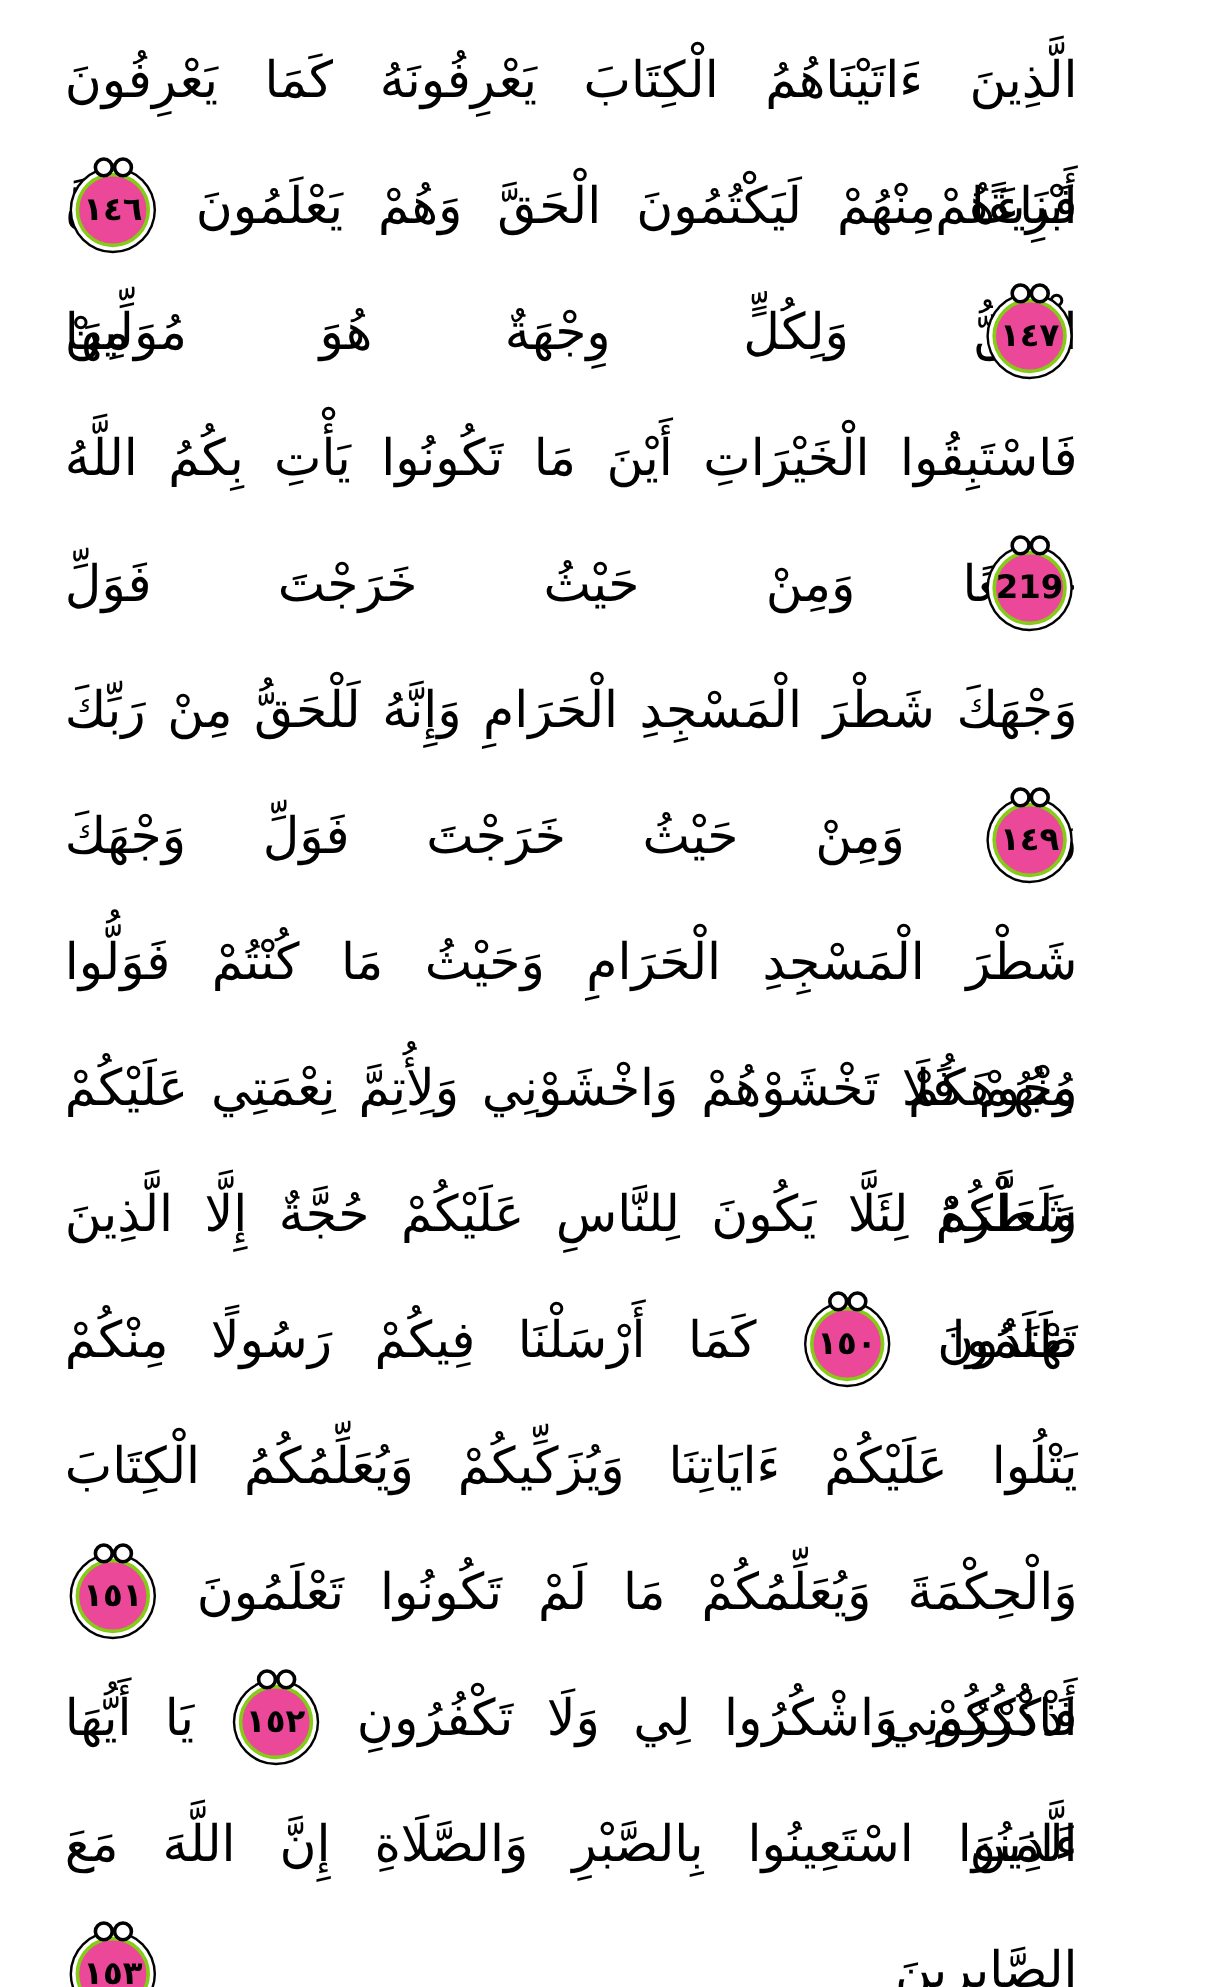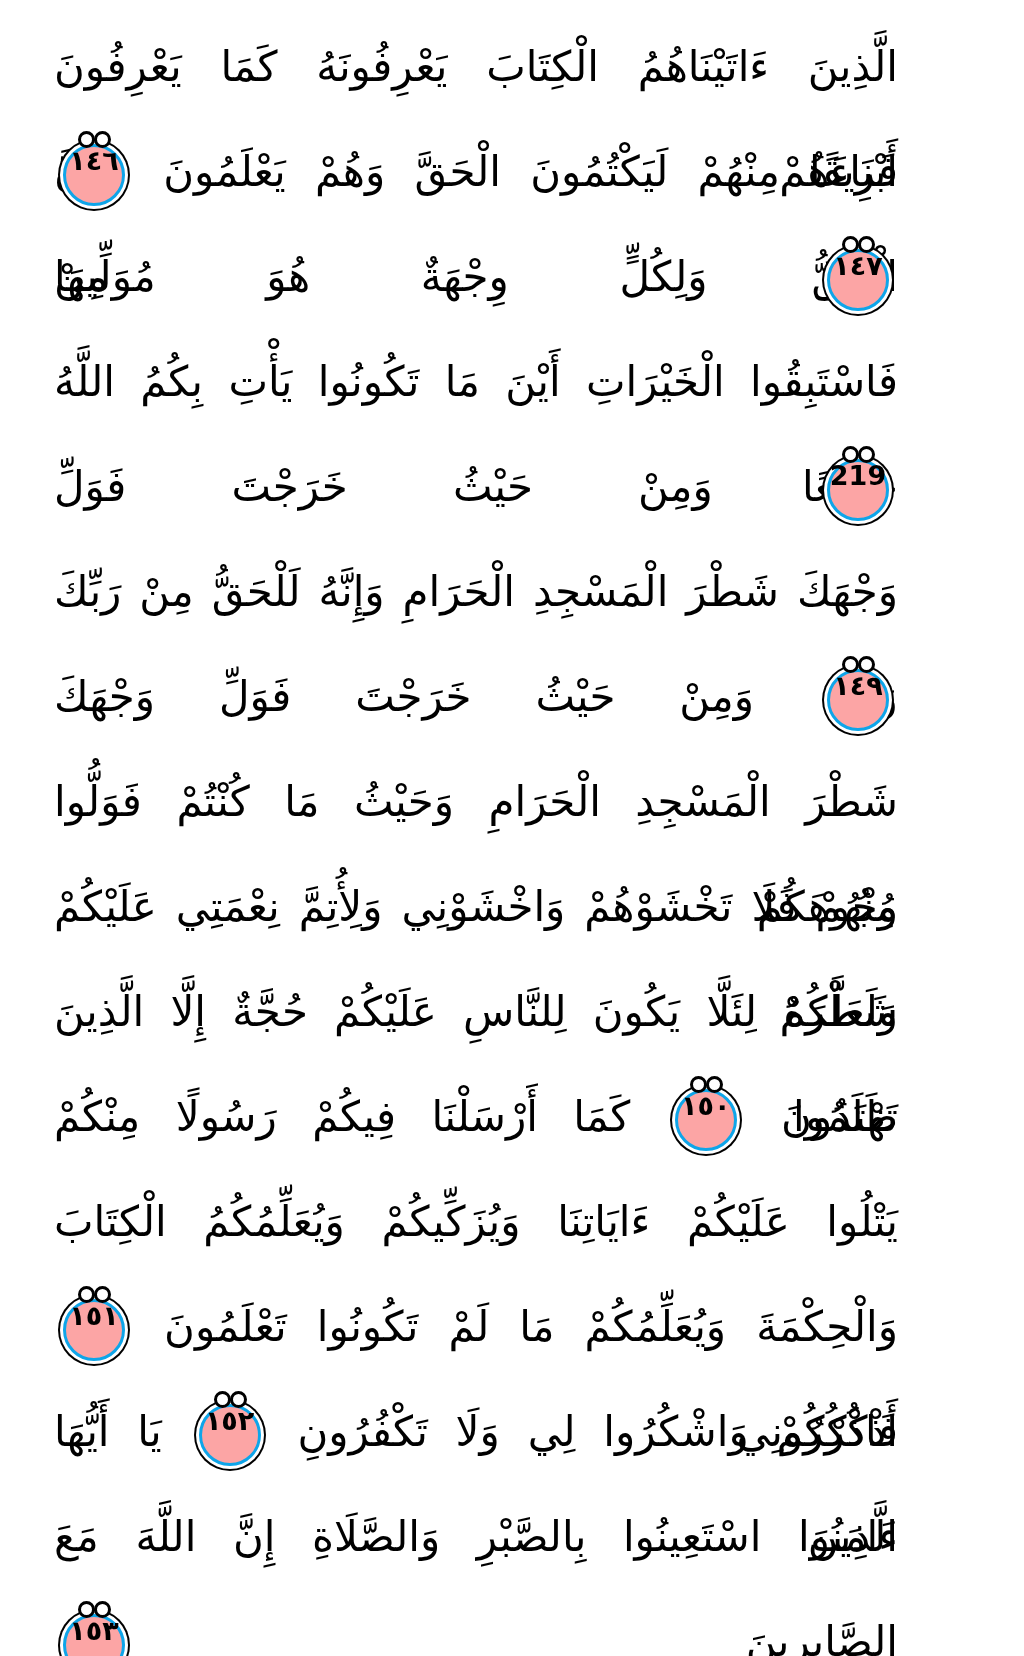--- a/index.html
+++ b/index.html
@@ -36,30 +36,30 @@
     color: #000000;
     white-space: normal;
   }
   .txt {
     letter-spacing: 0;
   }
   
   .ayah {
     position: relative;
     display: inline-flex;
-    align-items: flex-start;
+    align-items: center;
     justify-content: center;
     width: 56px;
     height: 56px;
-    border: 3px solid #0ea5e9;
+    border: 3px solid #84cc16;
     border-radius: 50%;
     box-shadow: 0 0 0 3px #fff, 0 0 0 5px #000;
     vertical-align: middle;
     margin: 0 9px;
-    background: #fca5a5;
+    background: #ec4899;
   }
   .ayah::before,
   .ayah::after {
     content: "";
     position: absolute;
     top: -16px;
     width: 11px;
     height: 11px;
     background: #fff;
     border: 3px solid #000;

